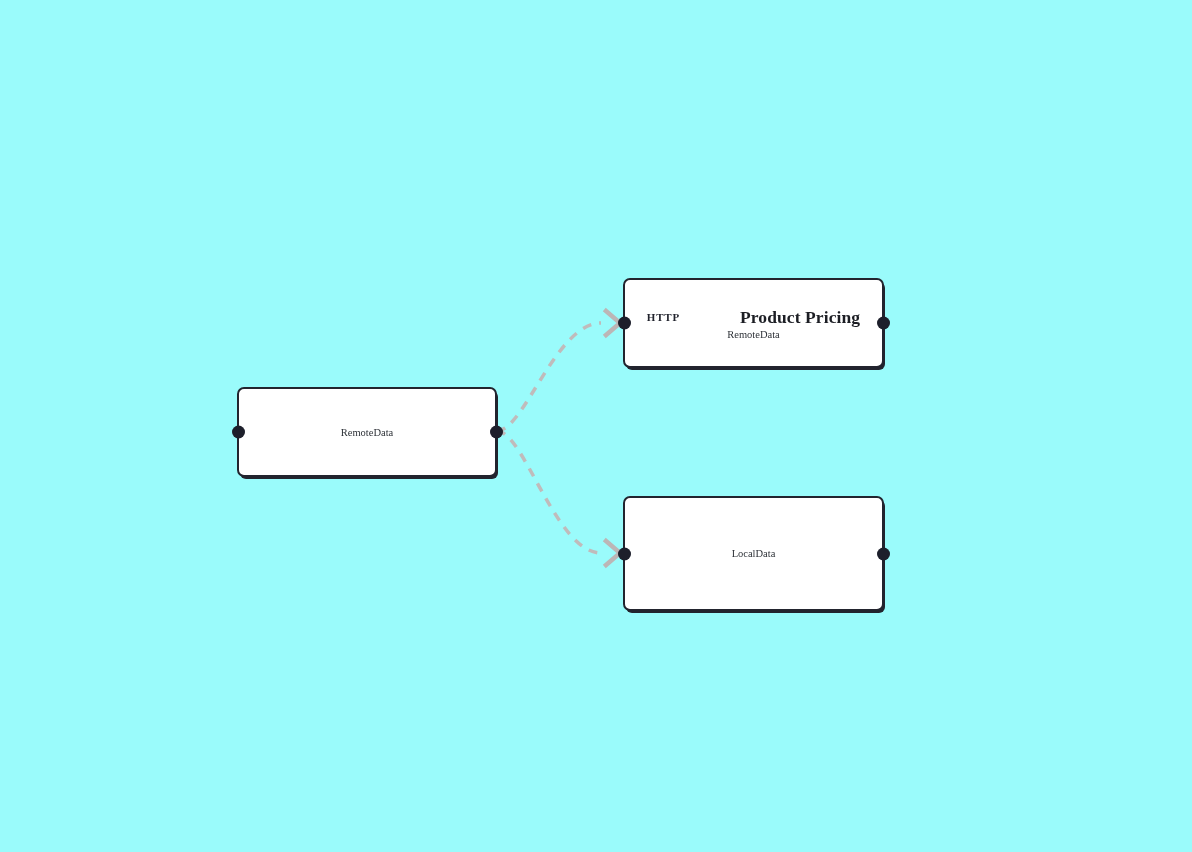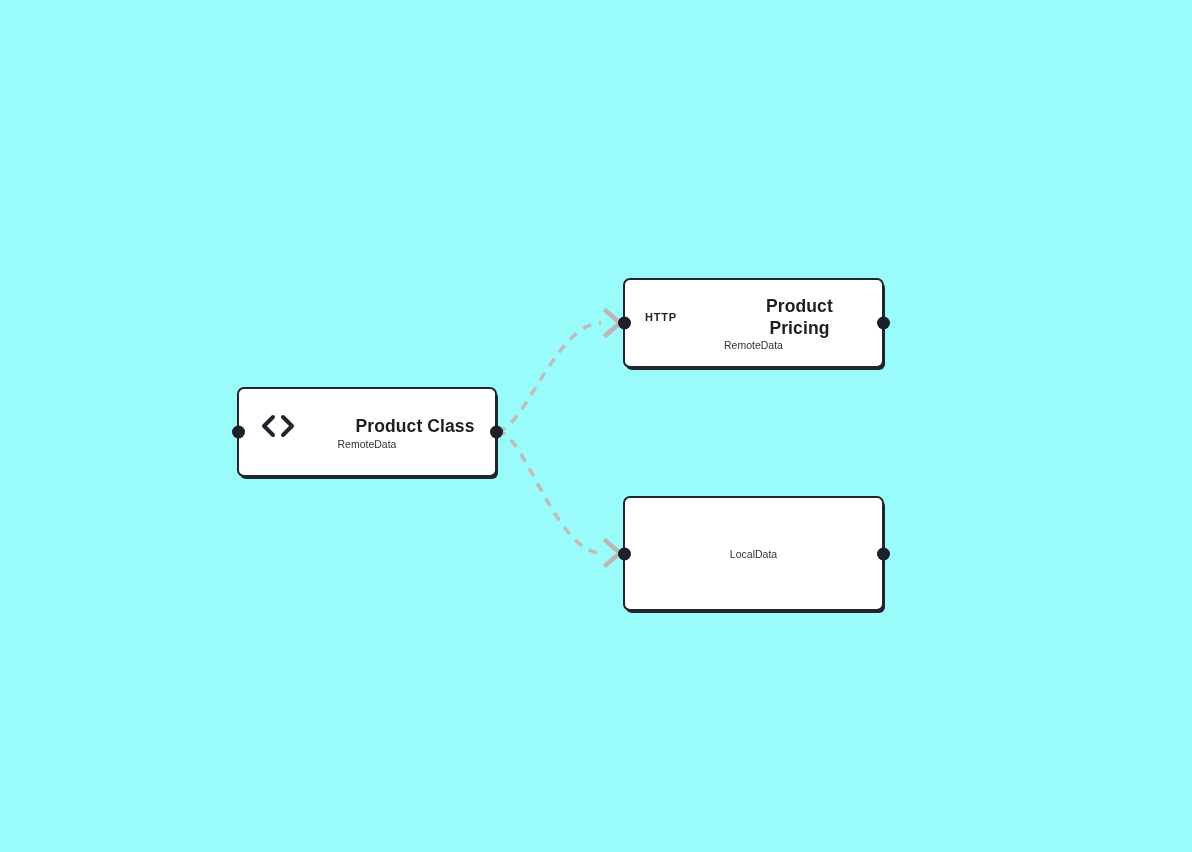--- a/index.html
+++ b/index.html
@@ -25,20 +25,21 @@
     position: absolute;
     background: #ffffff;
     border: 2px solid #22242e;
     border-radius: 7px;
     box-shadow: 2px 3px 0 -1px #22242e;
     display: flex;
     flex-direction: column;
     align-items: center;
     justify-content: center;
     padding: 8px 20px;
+    font-family: Liberation Serif, serif;
   }
 
   .node-head {
     display: flex;
     flex-direction: row;
     align-items: center;
     justify-content: center;
     gap: 12px;
     width: 100%;
   }
@@ -98,29 +99,20 @@
 
     <path d="M 497 431 C 524 431, 556 323, 601 323" fill="none" stroke="#c0bbbb" stroke-width="3.5" stroke-dasharray="9 8" stroke-linecap="butt"></path>
     <polyline points="606,311 620,323 606,335" fill="none" stroke="#bcb6b6" stroke-width="4.5" stroke-linecap="square"></polyline>
 
     <path d="M 497 431 C 524 431, 556 553, 601 553" fill="none" stroke="#c0bbbb" stroke-width="3.5" stroke-dasharray="9 8" stroke-linecap="butt"></path>
     <polyline points="606,541 620,553 606,565" fill="none" stroke="#bcb6b6" stroke-width="4.5" stroke-linecap="square"></polyline>
   </svg>
 
   <div class="node" id="node-product-class">
     <span class="port port-left"></span>
-    <div class="node-head">
-      <span class="icon-box">
-        <svg width="36" height="24" viewBox="0 0 36 24">
-          <polyline points="13,3 4,12 13,21" fill="none" stroke="#22242e" stroke-width="4" stroke-linecap="round" stroke-linejoin="round"></polyline>
-          <polyline points="23,3 32,12 23,21" fill="none" stroke="#22242e" stroke-width="4" stroke-linecap="round" stroke-linejoin="round"></polyline>
-        </svg>
-      </span>
-      <span class="node-title">Product Class</span>
-    </div>
     <div class="node-subtitle">RemoteData</div>
     <span class="port port-right"></span>
   </div>
 
   <div class="node" id="node-product-pricing">
     <span class="port port-left"></span>
     <div class="node-head">
       <span class="icon-box http-label">HTTP</span>
       <span class="node-title">Product Pricing</span>
     </div>

